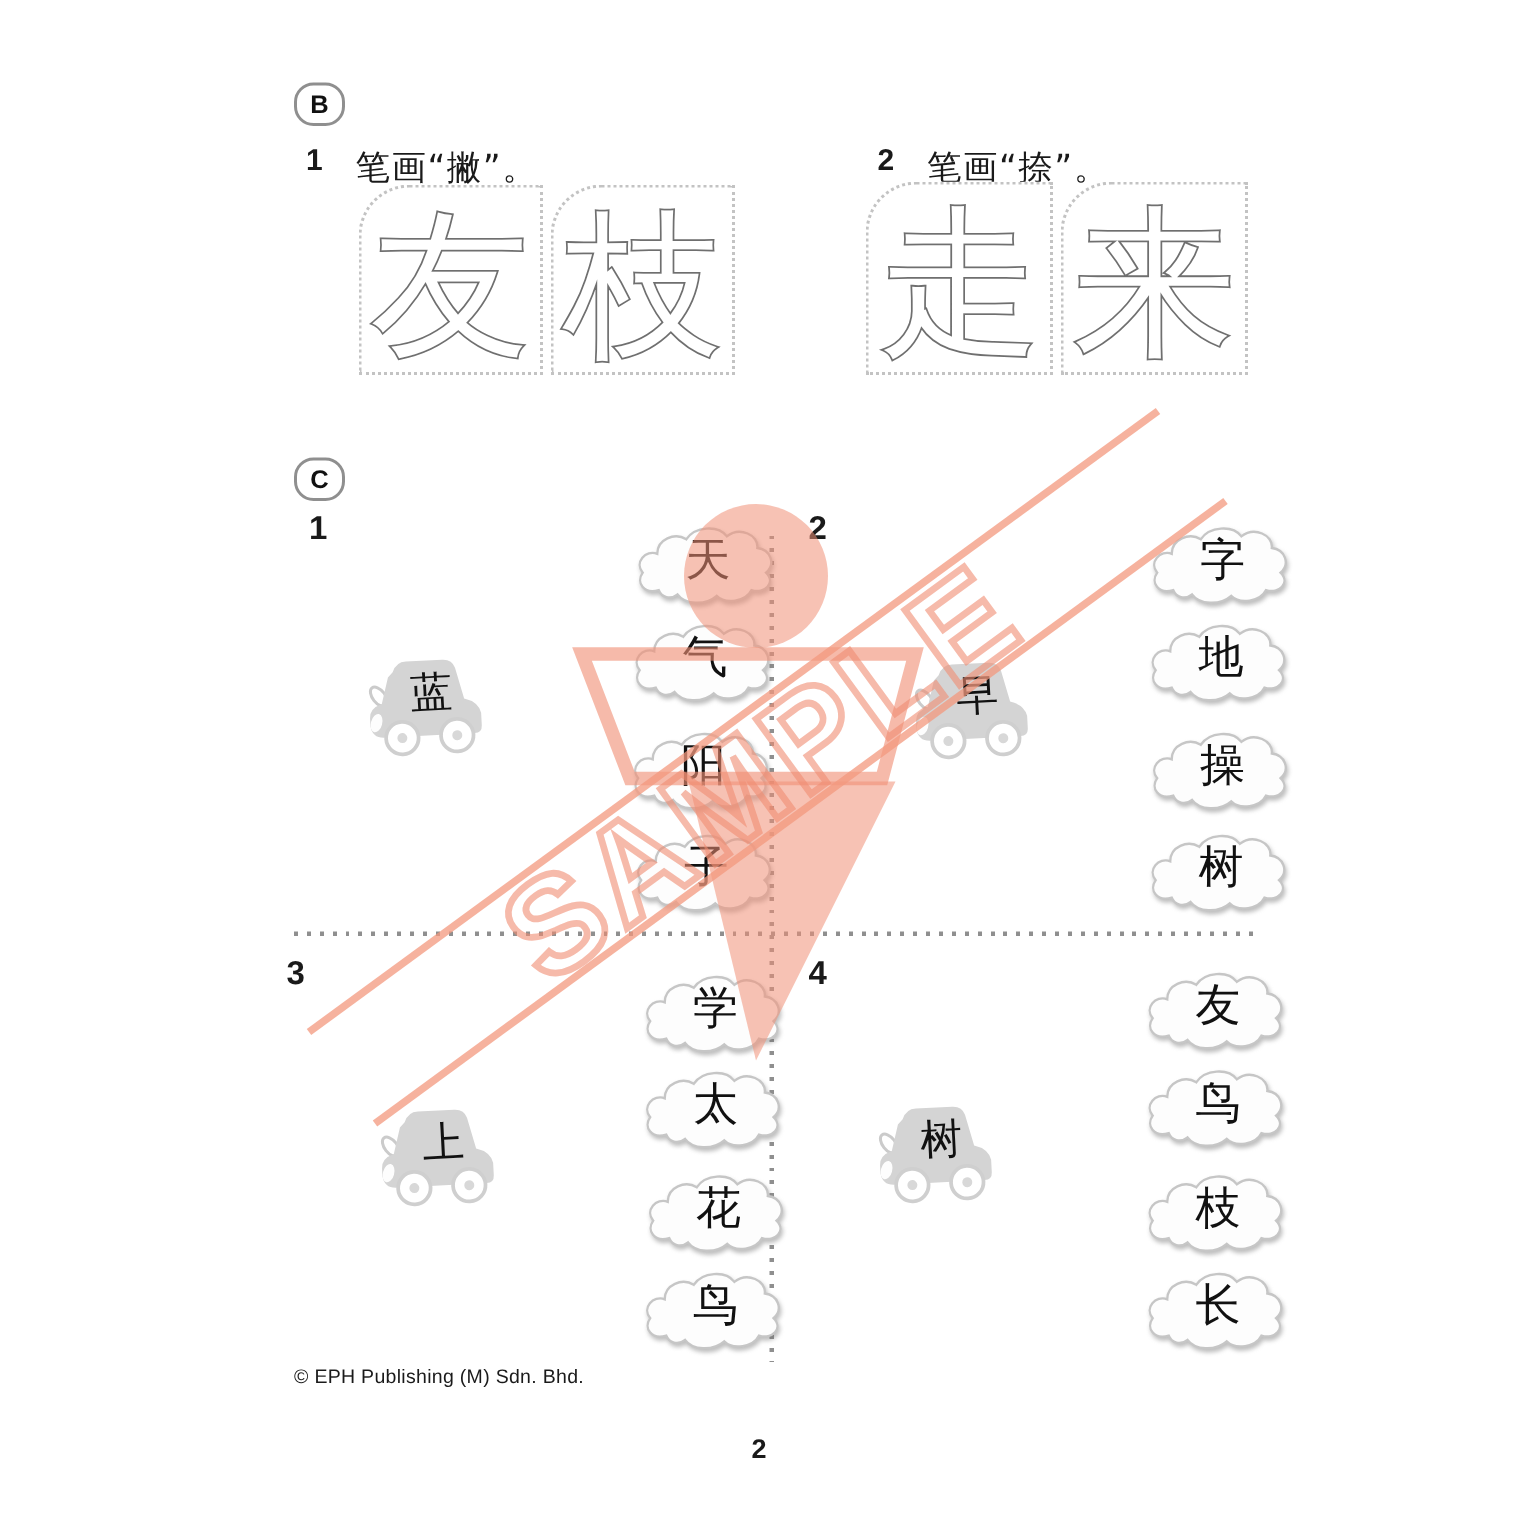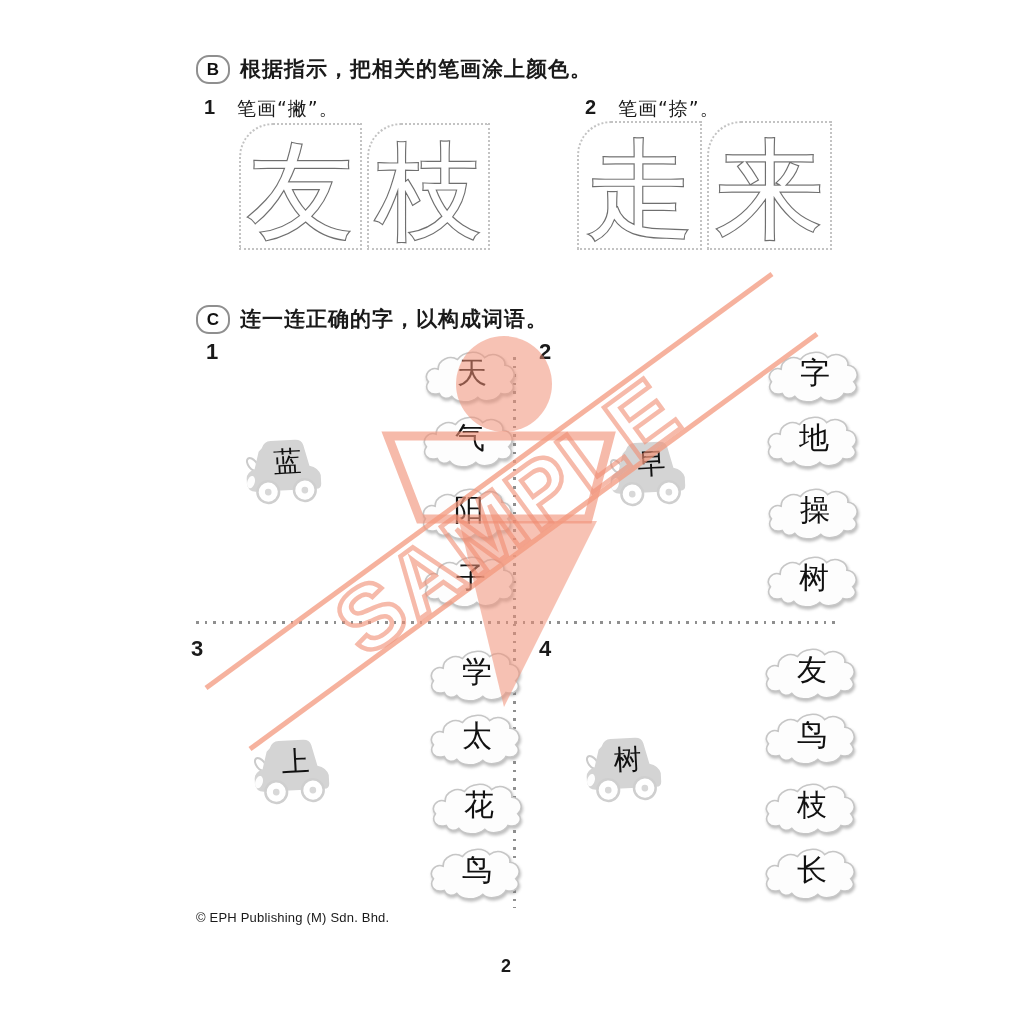--- a/index.html
+++ b/index.html
@@ -7,21 +7,21 @@
         font-family:"Liberation Sans",sans-serif;color:#1a1a1a;}
   .cjk{font-family:"DejaVu Sans",sans-serif;}
 
   
   .badge{position:absolute;width:30px;height:25px;border:2px solid #8f8f8f;border-radius:13px;
          display:flex;align-items:center;justify-content:center;
          font-weight:bold;font-size:17px;color:#111;background:#fff;}
 
   .sec-title{position:absolute;font-weight:bold;font-size:21px;letter-spacing:1px;white-space:nowrap;}
   .item-num{position:absolute;font-weight:bold;font-size:20px;}
-  .item-label{position:absolute;font-size:19px;letter-spacing:1px;white-space:nowrap;}
+  .item-label{position:absolute;font-size:23px;letter-spacing:1px;white-space:nowrap;}
   .quad-num{position:absolute;font-weight:bold;font-size:22px;}
 
   
   .stroke-box{position:absolute;border:2px dotted #c3c3c3;border-top-left-radius:34px;
               display:flex;align-items:center;justify-content:center;background:#fff;}
   .stroke-box svg{width:100%;height:100%;}
 
   
   .vdots{position:absolute;width:3px;
          background-image:repeating-linear-gradient(to bottom,#8f8f8f 0 2.6px,transparent 2.6px 8.6px);}
@@ -48,21 +48,20 @@
   .page-num{position:absolute;font-weight:bold;font-size:18px;}
 </style>
 </head>
 <body>
 
 <div id="page">
 
   <div class="badge" style="left:196px;top:55px;">
     <span>B</span>
   </div>
-  <div class="sec-title cjk" style="left:240px;top:55px;">根据指示，把相关的笔画涂上颜色。</div>
 
   <div class="item-num" style="left:204px;top:96px;">1</div>
   <div class="item-label cjk" style="left:237px;top:96px;">笔画“撇”。</div>
 
   <div class="item-num" style="left:585px;top:96px;">2</div>
   <div class="item-label cjk" style="left:618px;top:96px;">笔画“捺”。</div>
 
   <div class="stroke-box" style="left:239px;top:123px;width:119px;height:123px;">
     <svg viewBox="0 0 112 112">
       <text class="cjk" x="56" y="60" text-anchor="middle" dominant-baseline="central" font-size="100" fill="#ffffff" stroke="#6f6f6f" stroke-width="2.2" paint-order="stroke">友</text>
@@ -80,21 +79,20 @@
   </div>
   <div class="stroke-box" style="left:707px;top:121px;width:121px;height:125px;">
     <svg viewBox="0 0 112 112">
       <text class="cjk" x="56" y="60" text-anchor="middle" dominant-baseline="central" font-size="100" fill="#ffffff" stroke="#6f6f6f" stroke-width="2.2" paint-order="stroke">来</text>
     </svg>
   </div>
 
   <div class="badge" style="left:196px;top:305px;">
     <span>C</span>
   </div>
-  <div class="sec-title cjk" style="left:240px;top:305px;">连一连正确的字，以构成词语。</div>
 
   <div class="quad-num" style="left:206px;top:339px;">1</div>
   <div class="quad-num" style="left:539px;top:339px;">2</div>
   <div class="quad-num" style="left:191px;top:636px;">3</div>
   <div class="quad-num" style="left:539px;top:636px;">4</div>
 
   <div class="vdots" style="left:513px;top:357px;height:551px;"></div>
   <div class="hdots" style="left:196px;top:621px;width:642px;"></div>
 
   <div class="car" style="left:238px;top:432px;">

